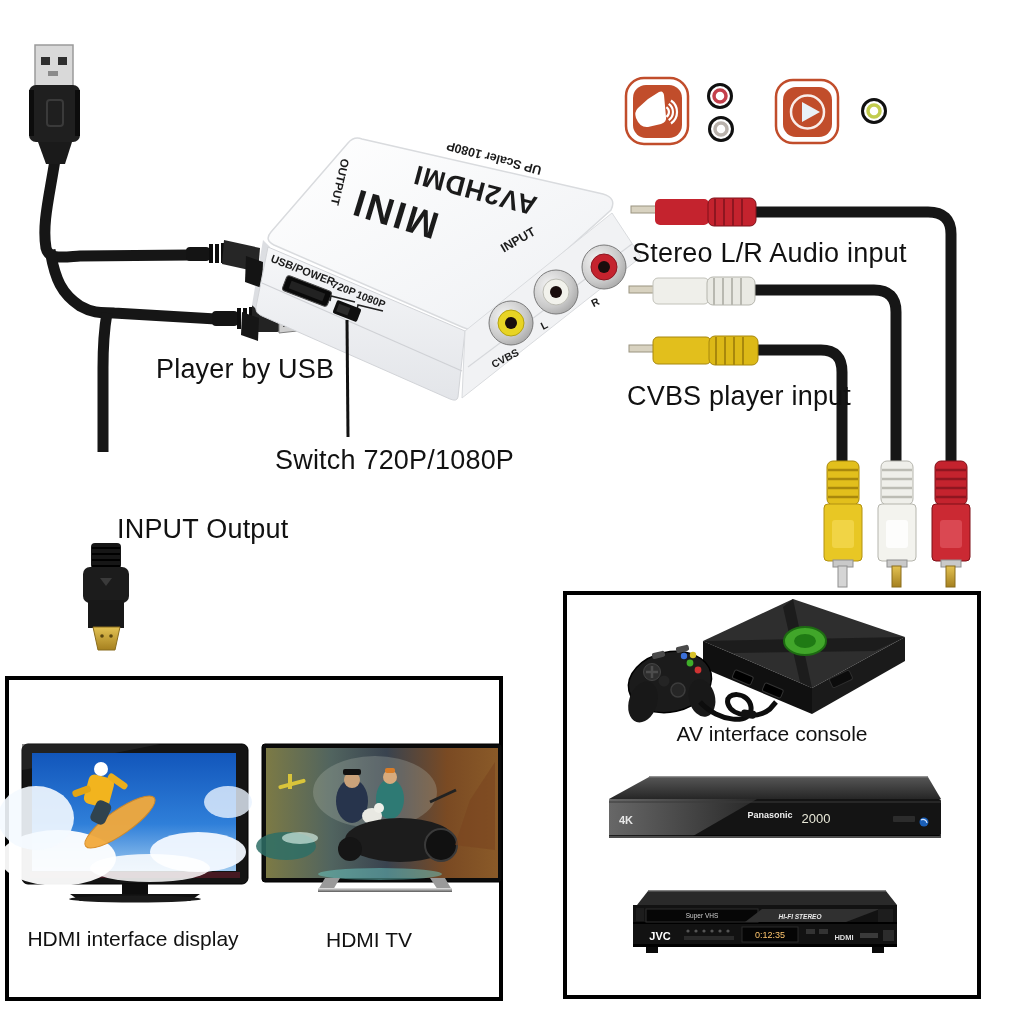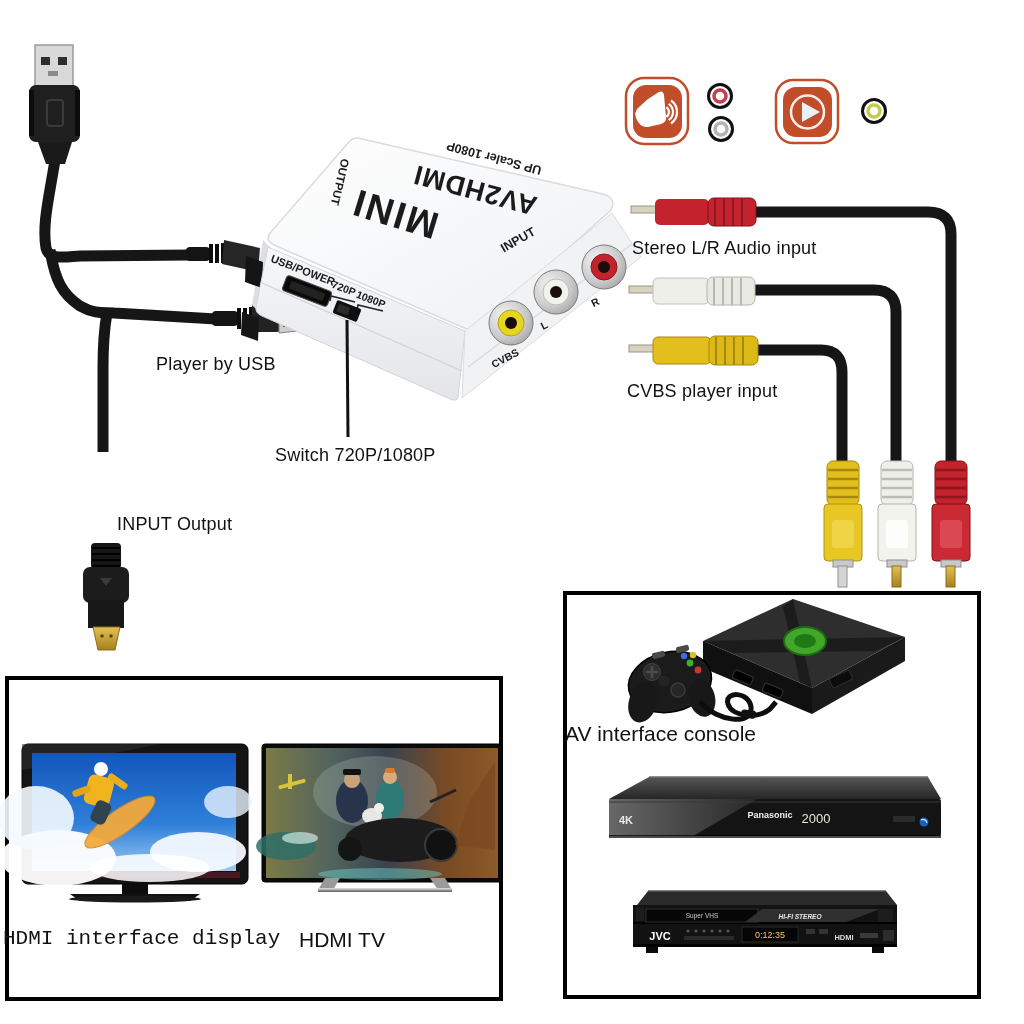--- a/index.html
+++ b/index.html
@@ -1,20 +1,20 @@
 <!DOCTYPE html>
 <html><head>
 <meta charset="utf-8">
 <style>
   html,body{margin:0;padding:0;background:#fff;}
   #stage{position:relative;width:1024px;height:1024px;background:#fff;overflow:hidden;
          font-family:"Liberation Sans",sans-serif;}
   #art{position:absolute;left:0;top:0;}
-  .anno{position:absolute;color:#111;font-size:18px;letter-spacing:.2px;white-space:nowrap;}
-  .panel-label{position:absolute;color:#111;font-size:21px;text-align:left;white-space:nowrap;}
+  .anno{position:absolute;color:#111;font-size:27px;letter-spacing:.2px;white-space:nowrap;}
+  .panel-label{position:absolute;color:#111;font-size:21px;text-align:center;white-space:nowrap;}
   svg text{font-family:"Liberation Sans",sans-serif;}
   .devtext{font-weight:bold;fill:#1b1b1b;}
 </style>
 </head>
 <body>
 
 <div id="stage">
 
 <svg id="art" width="1024" height="1024" viewBox="0 0 1024 1024">
   <defs>
@@ -420,18 +420,18 @@
     </g>
   </g>
 </svg>
 
 <div class="anno" style="left:156px;top:354px;">Player by USB</div>
 <div class="anno" style="left:247px;top:445px;margin-left:28px;">Switch 720P/1080P</div>
 <div class="anno" style="left:117px;top:514px;">INPUT Output</div>
 <div class="anno" style="left:632px;top:238px;">Stereo L/R Audio input</div>
 <div class="anno" style="left:627px;top:381px;">CVBS player input</div>
 
-<div class="panel-label" style="left:3px;width:260px;top:927px;font-family:Liberation Mono, monospace;">HDMI interface display</div>
+<div class="panel-label" style="left:3px;width:260px;top:927px;">HDMI interface display</div>
 <div class="panel-label" style="left:299px;width:140px;top:928px;">HDMI TV</div>
 
 <div class="panel-label" style="left:565px;width:414px;top:722px;">AV interface console</div>
 
 </div>
 
 </body></html>

